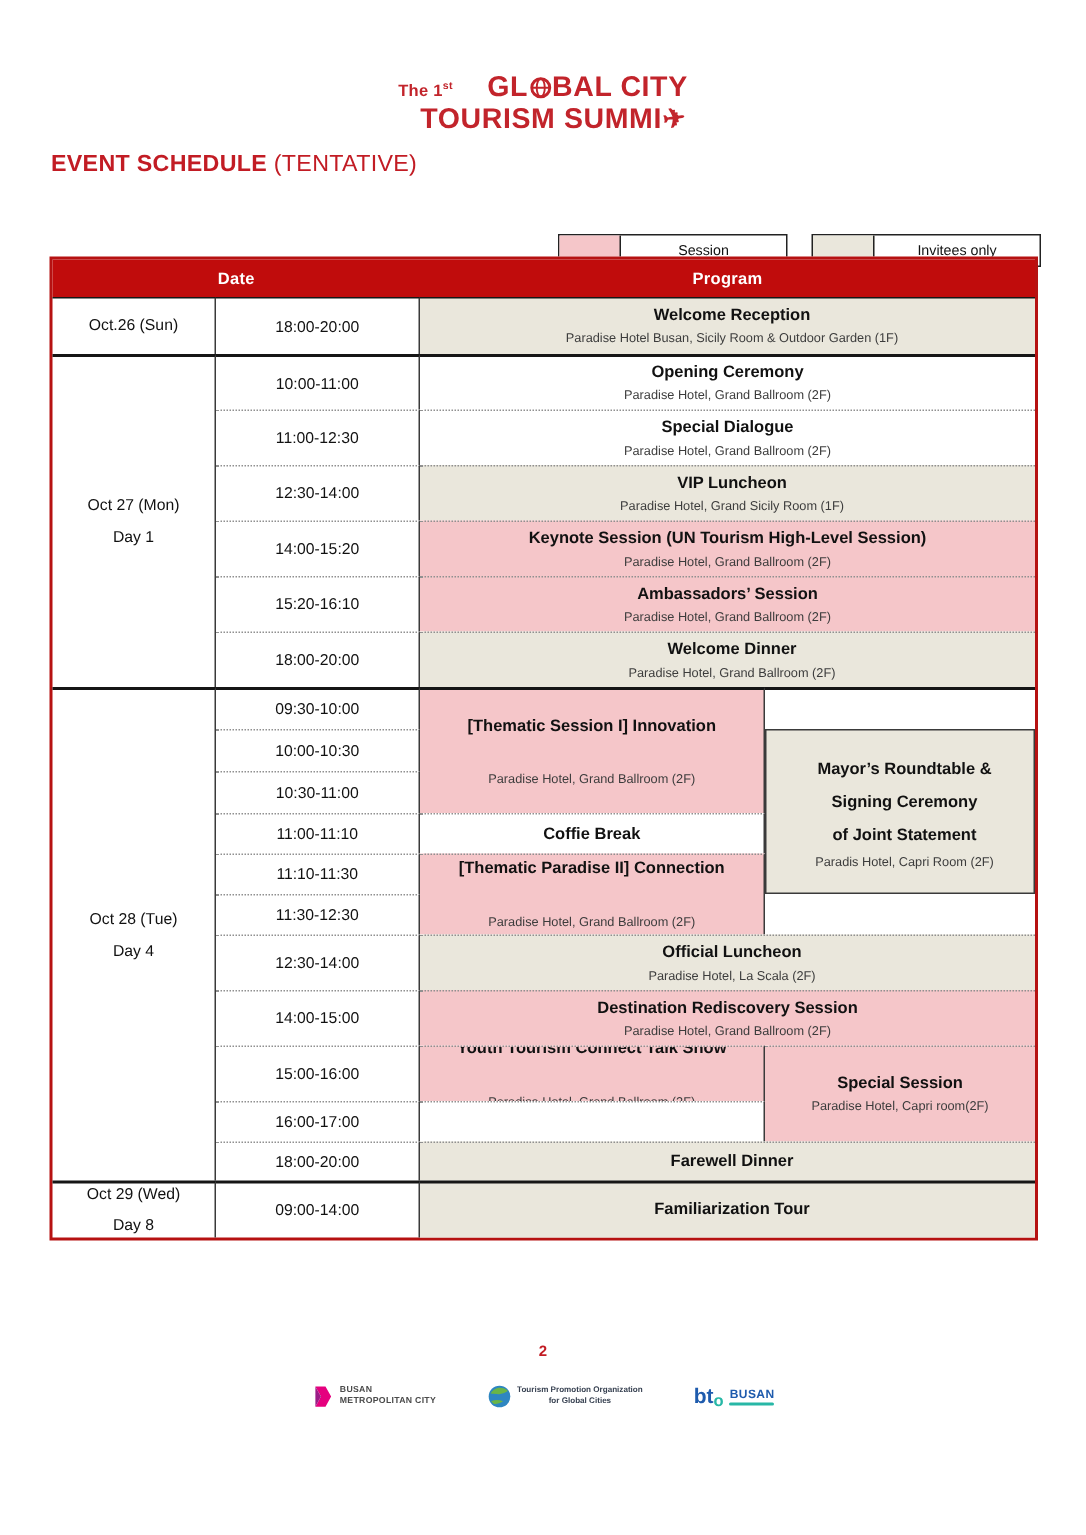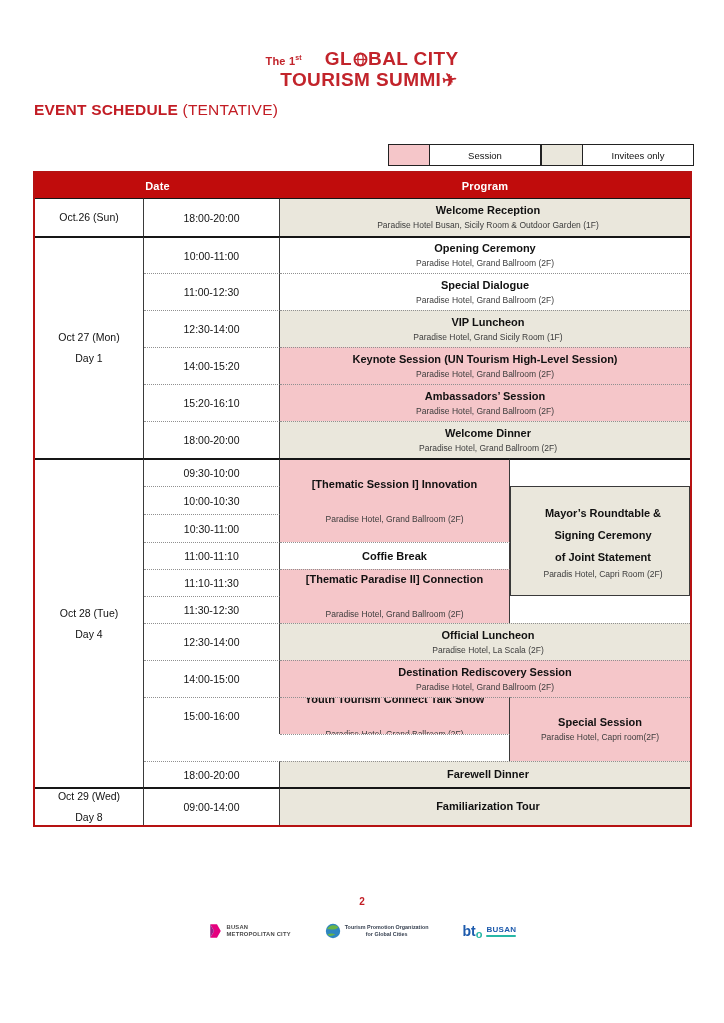--- a/index.html
+++ b/index.html
@@ -18,21 +18,21 @@
   .brand-line2{margin-left:14px;}
   .globe-svg{vertical-align:-2px;margin:0 .5px;}
   .plane{font-size:18px;display:inline-block;transform:rotate(-8deg);margin-left:1px;}
 
   
   .doc-title{position:absolute;top:101px;left:34px;margin:0;font-size:15.5px;color:#c21c24;letter-spacing:.2px;}
   .t-main{font-weight:800;}
   .t-suffix{font-weight:400;}
 
   
-  .legend{position:absolute;top:144px;right:30px;display:flex;gap:0;}
+  .legend{position:absolute;top:156px;right:30px;display:flex;gap:16px;}
   .legend-item{display:flex;border:1px solid #222;height:20px;background:#fff;}
   .swatch{width:40px;border-right:1px solid #222;}
   .legend-label{width:110px;display:flex;align-items:center;justify-content:center;font-size:9.5px;color:#111;}
 
   
   .stable{
     position:absolute;top:171px;left:33px;
     display:grid;
     grid-template-columns:109px 136px 230px 180px;
     grid-template-rows:25px 38px repeat(6,37px) 28px 28px 28px 27px 27px 27px 37px 37px 37px 27px 26px 38px;
@@ -155,20 +155,21 @@
     </div>
     <div class="cell timec bday" style="grid-area:9/2/10/3">09:30-10:00</div>
     <div class="cell timec bdot" style="grid-area:10/2/11/3">10:00-10:30</div>
     <div class="cell timec bdot" style="grid-area:11/2/12/3">10:30-11:00</div>
     <div class="cell timec bdot" style="grid-area:12/2/13/3">11:00-11:10</div>
     <div class="cell timec bdot" style="grid-area:13/2/14/3">11:10-11:30</div>
     <div class="cell timec bdot" style="grid-area:14/2/15/3">11:30-12:30</div>
     <div class="cell timec bdot" style="grid-area:15/2/16/3">12:30-14:00</div>
     <div class="cell timec bdot" style="grid-area:16/2/17/3">14:00-15:00</div>
     <div class="cell timec bdot" style="grid-area:17/2/18/3">15:00-16:00</div>
+    <div class="cell timec bdot" style="grid-area:18/2/19/3">16:00-17:00</div>
     <div class="cell timec bdot" style="grid-area:19/2/20/3">18:00-20:00</div>
 
     <div class="cell prog bg-pink bday splitr" style="grid-area:9/3/12/4">
       <div class="ptitle">[Thematic Session I] Innovation</div>
         <div class="pvenue">Paradise Hotel, Grand Ballroom (2F)</div>
     </div>
     <div class="cell bday" style="grid-area:9/4/10/5"></div>
     <div class="cell prog bg-beige mayors" style="grid-area:10/4/14/5">
       <div class="ptitle">Mayor’s Roundtable &amp;</div>
       <div class="ptitle">Signing Ceremony</div>

